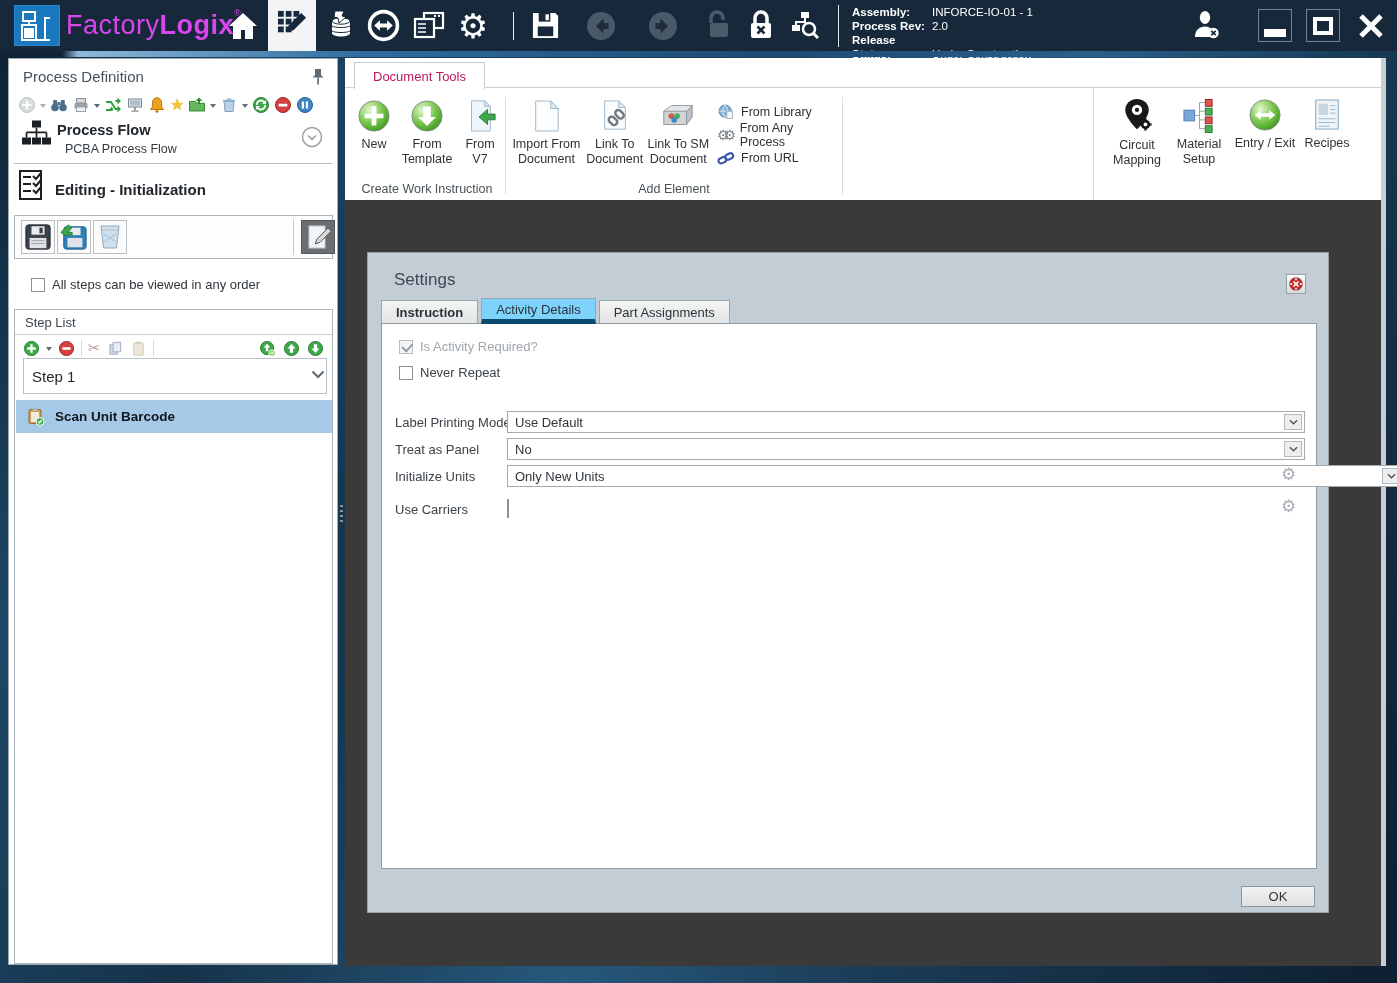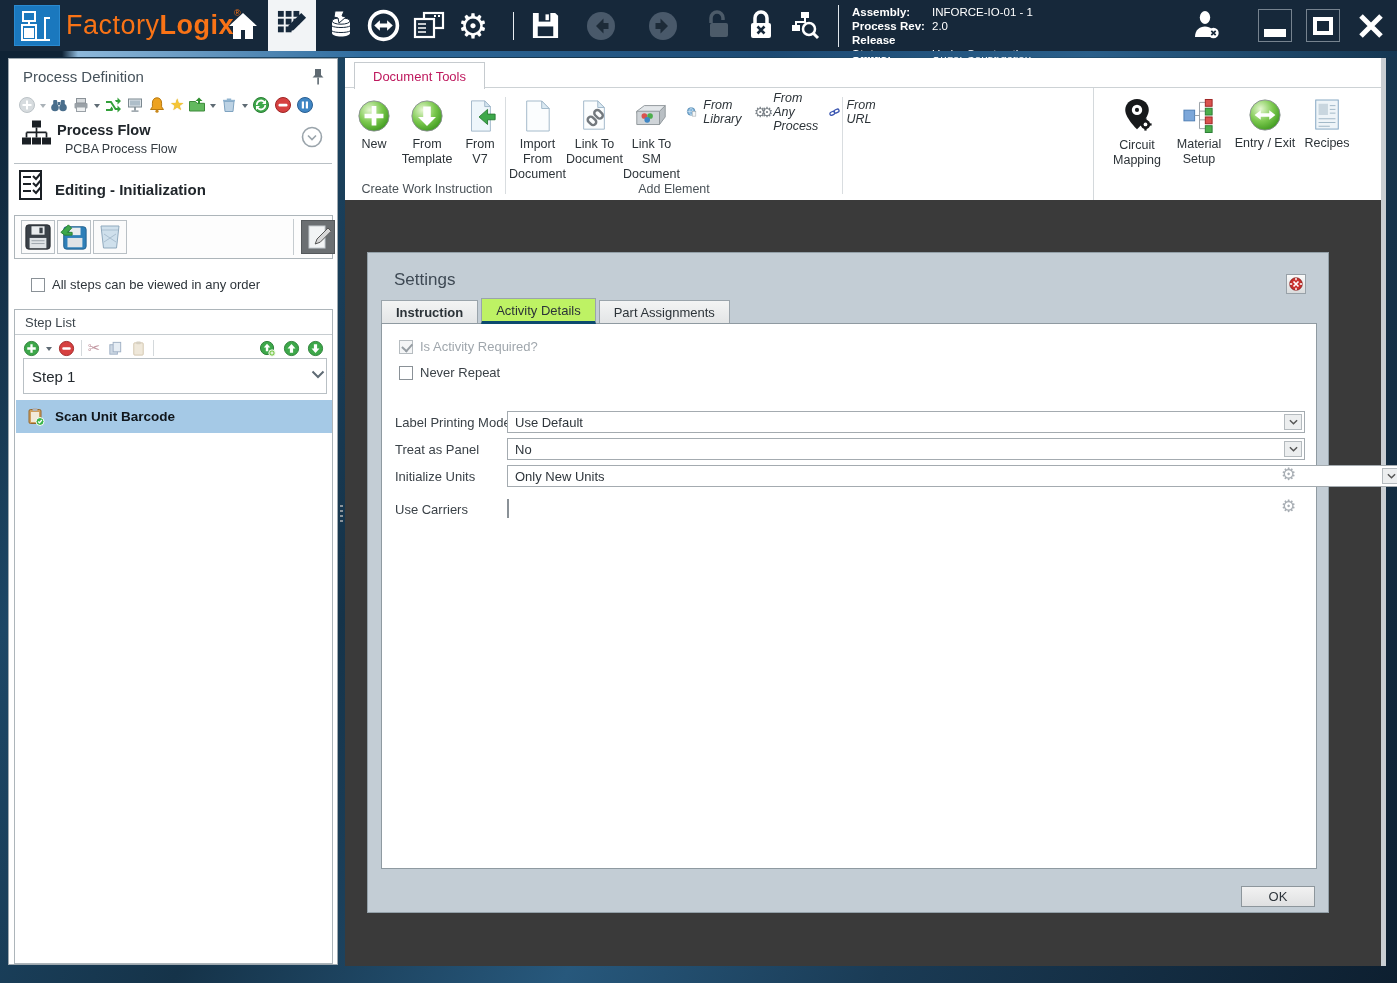--- a/index.html
+++ b/index.html
@@ -9,21 +9,21 @@
     font-family:"Liberation Sans", sans-serif;
     background: linear-gradient(115deg,#0d1f30 0%,#1d4766 16%,#153349 34%,#27587c 55%,#1a3b55 72%,#0d1f30 100%);
   }
   .abs { position:absolute; }
   svg { display:block; }
   .glyph { font-family:"DejaVu Sans", sans-serif; line-height:1; }
 
   
   .titlebar { left:0; top:0; width:1397px; height:51px; background:#16283a; }
   .logo { left:14px; top:5px; width:46px; height:41px; background:#1a78be; border:1px solid #2a8ad0; display:flex; align-items:center; justify-content:center; }
-  .appname { left:66px; top:8px; color:#f97316; font-size:27px; letter-spacing:0.5px; }
+  .appname { left:66px; top:8px; color:#d946ef; font-size:27px; letter-spacing:0.5px; }
   .appname .bold { font-weight:bold; }
   .appname sup { font-size:9px; vertical-align:18px; }
   .tb-btn { top:0; height:51px; width:42px; display:flex; align-items:center; justify-content:center; }
   .tb-btn.active { background:#f2f4f6; }
   .tb-sep { top:12px; width:1px; height:28px; background:#e8edf1; }
   .tb-sep2 { top:5px; width:1px; height:42px; background:#dfe6ec; }
   .info { color:#fff; font-size:11.5px; line-height:14px; }
   .info .lbl { font-weight:bold; display:inline-block; width:80px; }
   .win-btn { top:9px; width:34px; height:33px; display:flex; align-items:center; justify-content:center; }
   .win-frame { border:1px solid #76838f; }
@@ -70,33 +70,33 @@
   .ribbon { left:345px; top:58px; width:1036px; height:142px; background:#fff; }
   .tabstrip { position:absolute; left:0; top:0; width:100%; height:30px; border-bottom:1px solid #cdd2d5; background:#fff; }
   .ribtab { position:absolute; left:9px; top:4px; height:27px; padding:0 18px; background:#fff; border:1px solid #c6cbcf; border-bottom:none; display:flex; align-items:center; font-size:13px; color:#be185d; z-index:2; }
   .rib-body { position:absolute; left:0; top:31px; right:0; bottom:0; display:flex; padding:4px 0 2px 7px; }
   .rib-group { display:flex; flex-direction:column; }
   .rib-items { display:flex; flex:1; align-items:flex-start; padding-top:4px; }
   .rib-gtitle { text-align:center; font-size:12.5px; color:#4a5258; padding-bottom:2px; }
   .rib-vsep { width:1px; background:#d9dde0; margin:4px 3px; }
   .rib-btn { display:flex; flex-direction:column; align-items:center; gap:4px; padding-top:2px; }
   .rib-btn .ribl { font-size:12.5px; color:#2c3338; text-align:center; line-height:1.18; }
-  .rib-smallcol { display:flex; flex-direction:row; justify-content:flex-end; gap:6px; padding:6px 4px 0 6px;font-style:italic; }
+  .rib-smallcol { display:flex; flex-direction:column; justify-content:flex-end; gap:6px; padding:6px 4px 0 6px; }
   .rib-small { display:flex; align-items:center; gap:6px; font-size:12.5px; color:#2c3338; height:17px; }
   .rib-right { position:absolute; left:748px; top:30px; right:0; bottom:0; border-left:1px solid #d4d9dc; display:flex; padding:8px 4px 0 12px; }
 
   
   .canvas { left:345px; top:200px; width:1036px; height:766px; background:#3a3a3a; }
   .dialog { left:367px; top:252px; width:962px; height:661px; background:#c3cdd5; border:1px solid #93a0a8; }
   .dlg-title { position:absolute; left:26px; top:17px; font-size:17px; color:#3e4954; }
   .dlg-close { position:absolute; left:918px; top:21px; width:20px; height:20px; border:1px solid #98a1a8; background:linear-gradient(#fafafa,#d9dcdd); display:flex; align-items:center; justify-content:center; }
   .dlg-tabs { position:absolute; left:13px; top:45px; display:flex; align-items:flex-end; }
   .dlg-tab { height:24px; padding:0 14px; display:flex; align-items:center; font-size:13px; color:#2c3338; background:linear-gradient(#f3f4f4,#e3e5e6); border:1px solid #9aa4ab; margin-right:3px; }
   .dlg-tab.first { font-weight:bold; }
-  .dlg-tab.active { background:#bef264; height:26px; border-bottom:3px solid #0c4a6e; position:relative; z-index:3; }
+  .dlg-tab.active { background:#7dd3fc; height:26px; border-bottom:5px solid #0c4a6e; position:relative; z-index:3; }
   .dlg-panel { position:absolute; left:13px; top:70px; width:936px; height:546px; background:#fff; border:1px solid #8f9aa1; z-index:2; }
   .fld-label { position:absolute; font-size:13px; color:#3b4248; }
   .fld-label.dis { color:#a0a7ad; }
   .combo { position:absolute; height:22px; border:1px solid #a4abb0; background:#fff; font-size:13px; color:#2e353b; display:flex; align-items:center; padding-left:7px; }
   .combo .cbtn { position:absolute; right:2px; top:2px; bottom:2px; width:18px; background:#eceeef; border:1px solid #b4babe; display:flex; align-items:center; justify-content:center; }
   .gear-small { position:absolute; font-size:17px; color:#a8aeb4; }
   .ok-btn { position:absolute; left:873px; top:633px; width:74px; height:21px; background:linear-gradient(#f2f2f2,#dfe0e1); border:1px solid #8d969c; font-size:13px; color:#2e353b; display:flex; align-items:center; justify-content:center; }
 </style>
 </head>
 <body>

